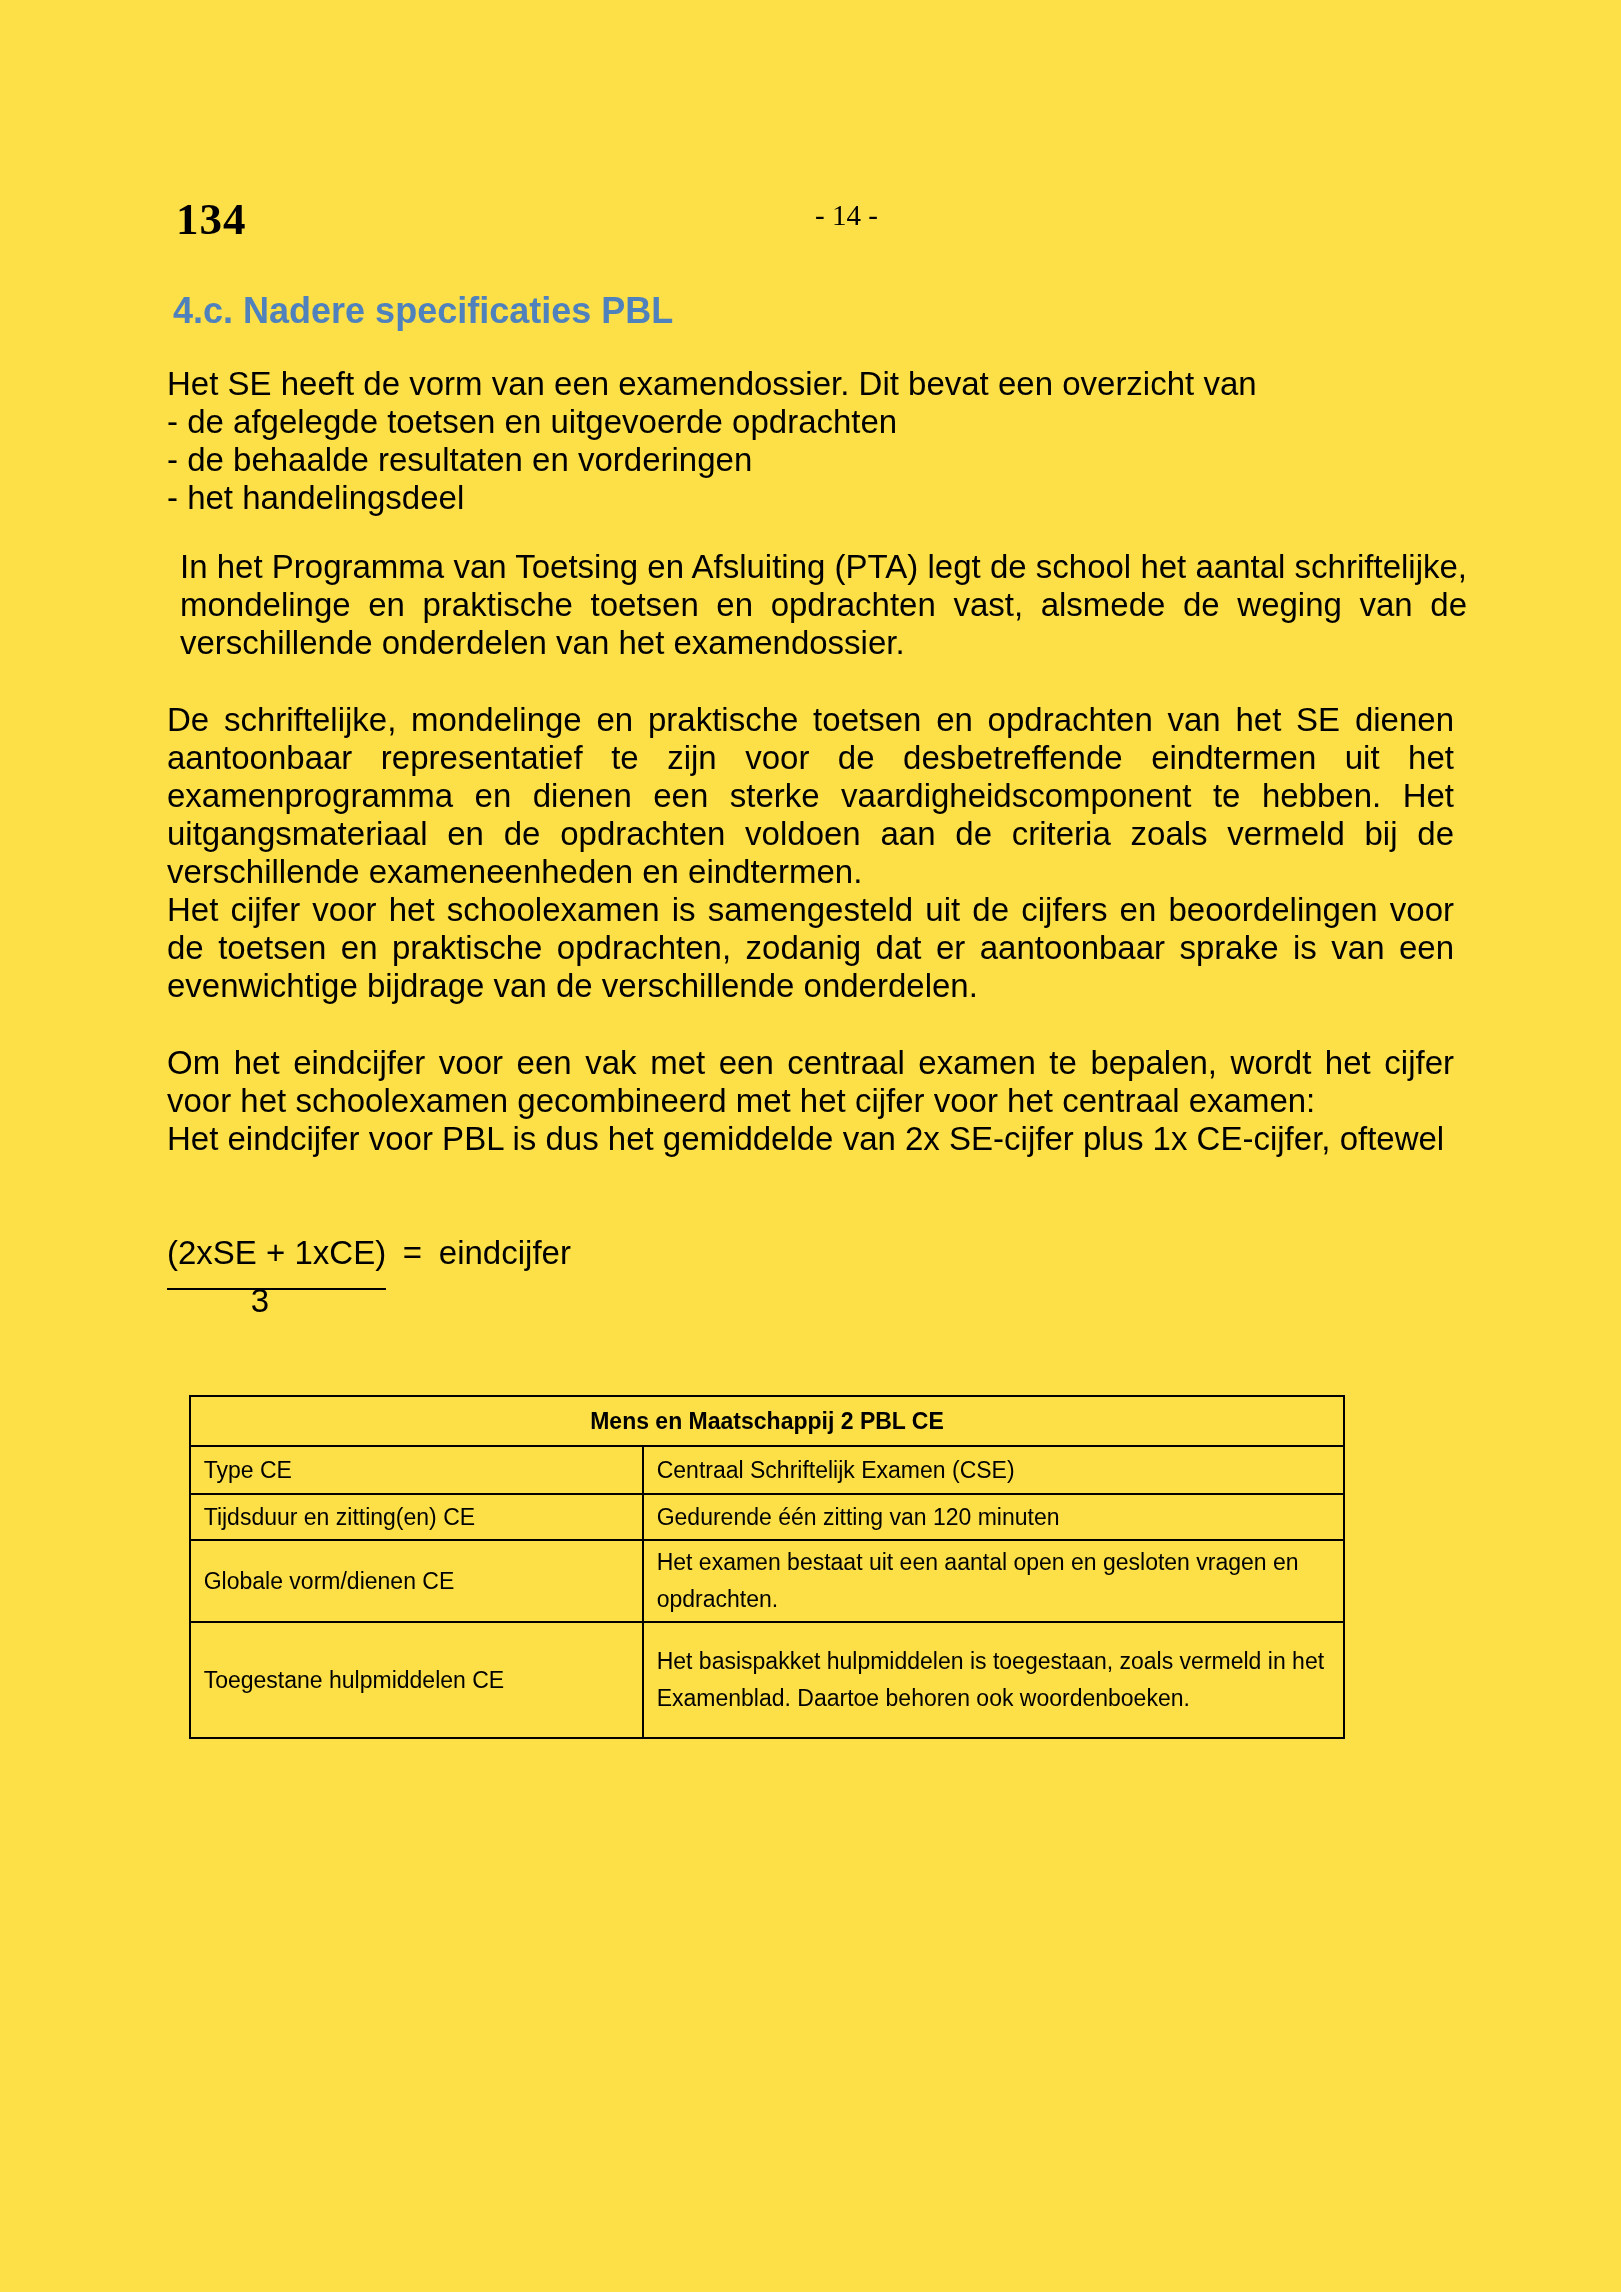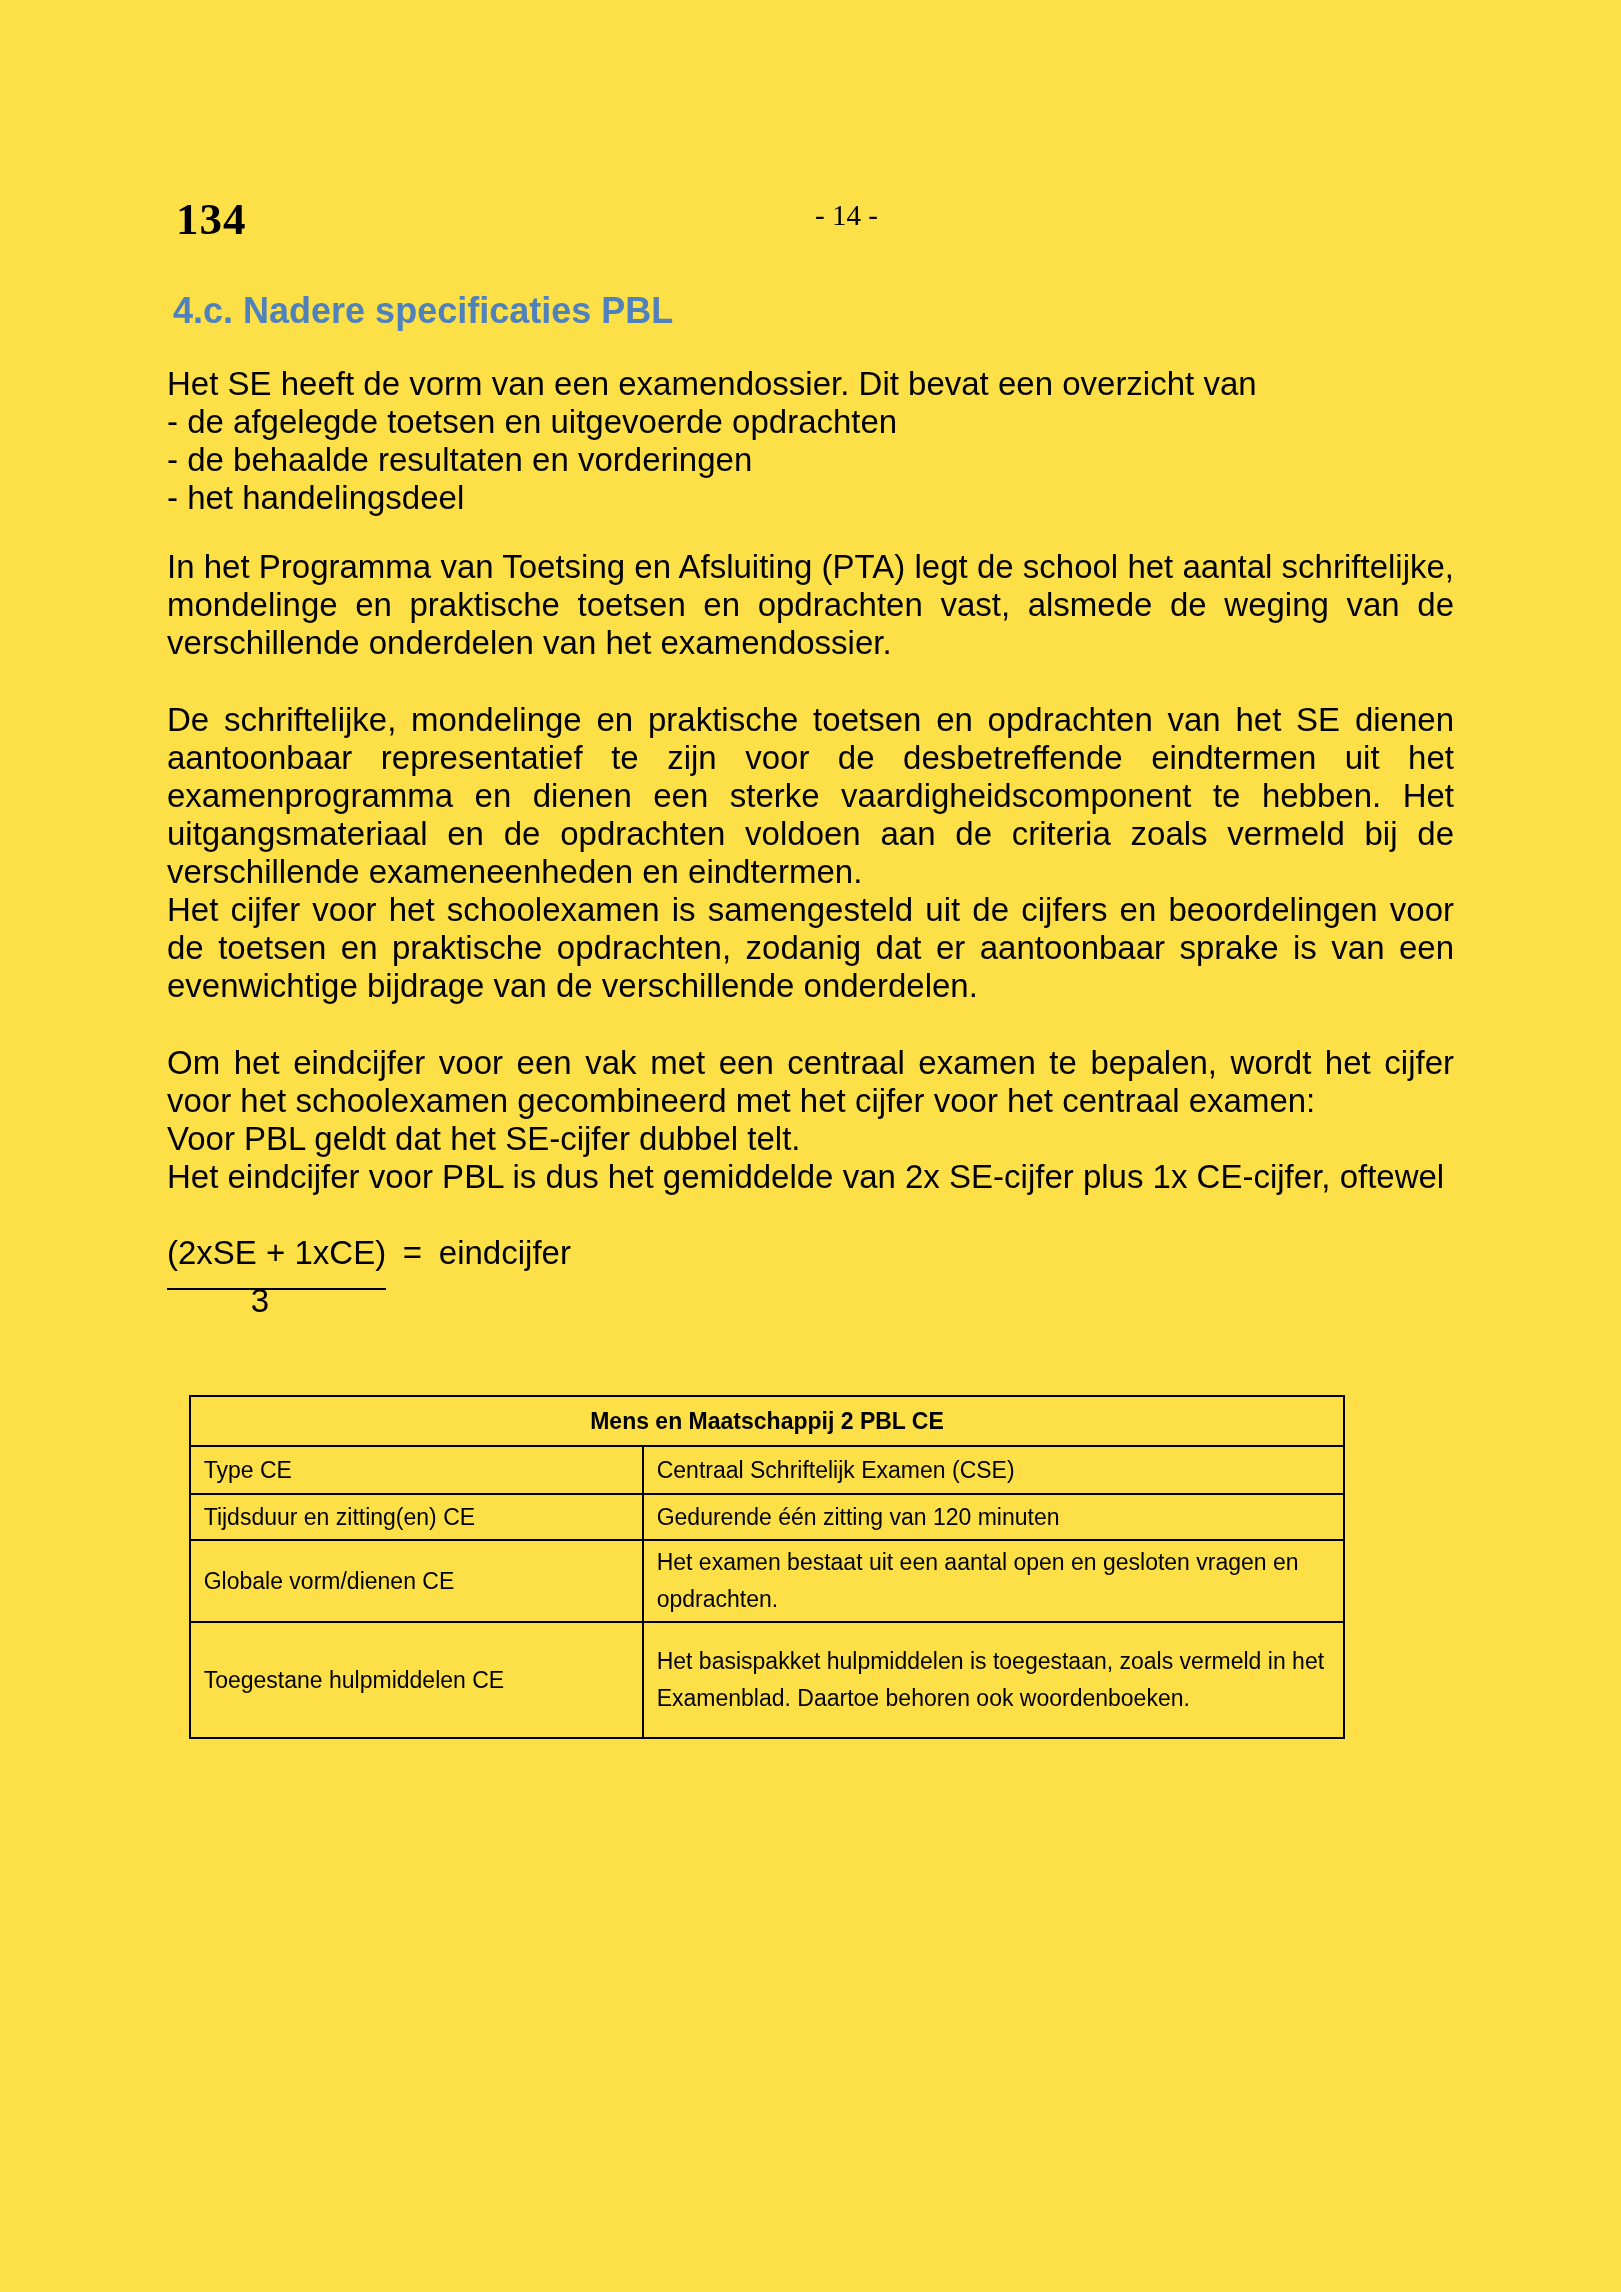--- a/index.html
+++ b/index.html
@@ -25,21 +25,21 @@
   }
   .heading {
     position:absolute; left:167px; top:285px; margin:6px;
     font-size:36px; font-weight:bold; line-height:1.1;
   }
   .block {
     position:absolute; left:167px; width:1287px;
     font-size:33px; line-height:38px;
   }
   #p1 { top:365px; }
-  #p2 { top:548px; text-align:justify; }
+  #p2 { top:548px; text-align:justify;margin-left:13px; }
   #p3 { top:701px; text-align:justify; }
   #p4 { top:891px; text-align:justify; }
   #p5 { top:1044px; }
   #p5 .justify { text-align:justify; }
   #formula { top:1234px; }
   .formula-num { border-bottom:2.9px solid #000; padding-bottom:17px; }
   .formula-eq { margin:0 16.7px; }
   .formula-den { width:186px; text-align:center; margin-top:9.8px; }
   .table-wrap { position:absolute; left:189px; top:1395px; }
   table.spec {
@@ -78,21 +78,20 @@
   </div>
 
   <div class="block" id="p2">In het Programma van Toetsing en Afsluiting (PTA) legt de school het aantal schriftelijke, mondelinge en praktische toetsen en opdrachten vast, alsmede de weging van de verschillende onderdelen van het examendossier.</div>
 
   <div class="block" id="p3">De schriftelijke, mondelinge en praktische toetsen en opdrachten van het SE dienen aantoonbaar representatief te zijn voor de desbetreffende eindtermen uit het examenprogramma en dienen een sterke vaardigheidscomponent te hebben. Het uitgangsmateriaal en de opdrachten voldoen aan de criteria zoals vermeld bij de verschillende exameneenheden en eindtermen.</div>
 
   <div class="block" id="p4">Het cijfer voor het schoolexamen is samengesteld uit de cijfers en beoordelingen voor de toetsen en praktische opdrachten, zodanig dat er aantoonbaar sprake is van een evenwichtige bijdrage van de verschillende onderdelen.</div>
 
   <div class="block" id="p5">
     <div class="justify">Om het eindcijfer voor een vak met een centraal examen te bepalen, wordt het cijfer voor het schoolexamen gecombineerd met het cijfer voor het centraal examen:</div>
-    <div>Voor PBL geldt dat het SE-cijfer dubbel telt.</div>
     <div>Het eindcijfer voor PBL is dus het gemiddelde van 2x SE-cijfer plus 1x CE-cijfer, oftewel</div>
   </div>
 
   <div class="block" id="formula">
     <div>
       <span class="formula-num">(2xSE + 1xCE)</span><span class="formula-eq">=</span><span>eindcijfer</span>
     </div>
     <div class="formula-den">3</div>
   </div>
 

